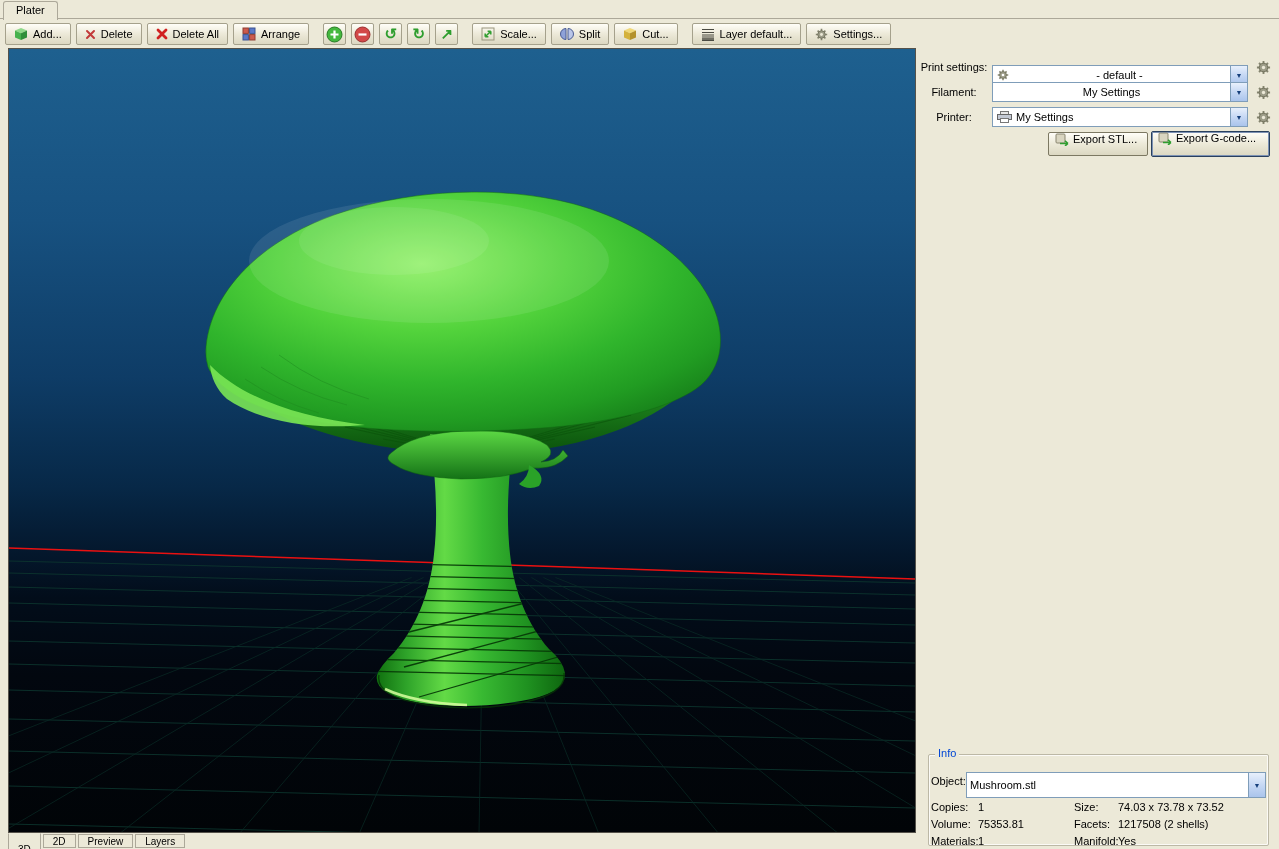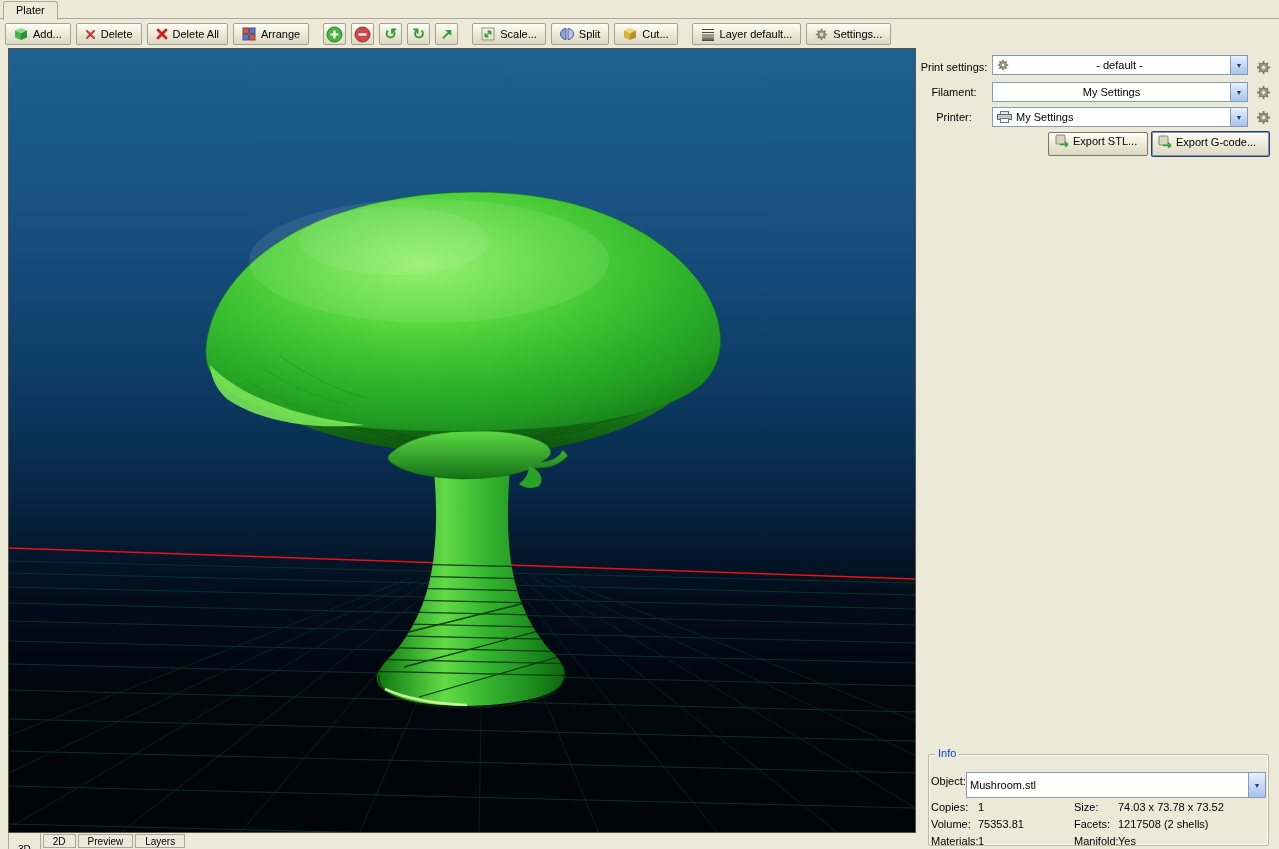--- a/index.html
+++ b/index.html
@@ -25,21 +25,21 @@
 
 
 .rp{position:absolute;left:918px;top:48px;width:361px;height:801px}
 .rp-label{position:absolute;left:0;width:72px;text-align:center}
 .combo{position:absolute;height:20px;background:#fff;border:1px solid #7f9db9;display:flex;align-items:center;padding-left:4px;font-size:11px}
 .combo .cicon{flex:0 0 auto;display:inline-flex;margin-right:4px;line-height:0}
 .combo .ctext{flex:1 1 auto;white-space:nowrap;overflow:hidden}
 .combo .ctext.center{text-align:center}
 .combo .carrow{flex:0 0 17px;align-self:stretch;margin-left:4px;background:linear-gradient(#e8f0fc,#c6d8f4 50%,#aac4ec);border-left:1px solid #7f9db9;display:flex;align-items:center;justify-content:center;font-size:7px;color:#17407c}
 .gearbtn{position:absolute;width:17px;height:17px;border:none;background:transparent;padding:0;display:flex;align-items:center;justify-content:center;cursor:default}
-.xbtn{position:absolute;height:24px;border:1px solid #7c7862;border-radius:2px;background:linear-gradient(#fffef8,#ece9d8 50%,#dcd8c2);display:inline-flex;align-items:flex-end;gap:4px;padding:8px 6px;font:11px "Liberation Sans",sans-serif;white-space:nowrap;cursor:default}
+.xbtn{position:absolute;height:24px;border:1px solid #7c7862;border-radius:2px;background:linear-gradient(#fffef8,#ece9d8 50%,#dcd8c2);display:inline-flex;align-items:flex-start;gap:4px;padding:0 6px;font:11px "Liberation Sans",sans-serif;white-space:nowrap;cursor:default}
 .xbtn.default{border:1px solid #29405e;box-shadow:inset 0 0 0 1px #7d92b4}
 
 .groupbox{position:absolute;border:1px solid #bcb8a6;border-radius:2px;box-shadow:inset 1px 1px 0 #fbfaf6, inset -1px -1px 0 #fbfaf6}
 .gb-title{position:absolute;top:-8px;left:6px;background:#ece9d8;padding:0 3px;color:#0046d5}
 .support-label{position:absolute;left:8px;top:16px;width:112px;line-height:13px}
 .checkbox{position:absolute;width:13px;height:13px;background:#fff;border:1px solid #6a88a8;display:flex;align-items:center;justify-content:center;cursor:default}
 .checkbox .chk{color:#1a8c1a;font-weight:bold;font-size:12px;line-height:10px}
 
 .obj-label{position:absolute;left:2px;top:20px}
 .info-grid{position:absolute;left:2px;top:46px;width:334px;display:grid;grid-template-columns:47px 96px 44px auto;row-gap:5px}
@@ -249,21 +249,21 @@
         </g>
         <ellipse cx="420" cy="212" rx="180" ry="62" fill="#ffffff" opacity="0.09"></ellipse>
         <ellipse cx="385" cy="192" rx="95" ry="34" fill="#ffffff" opacity="0.08"></ellipse>
       </g>
     </svg>
   </div>
 
   <div class="rp">
 
     <span class="rp-label" style="top:13px">Print settings:</span>
-    <div class="combo" style="top:7px;left:74px;width:256px">
+    <div class="combo" style="top:17px;left:74px;width:256px">
       <span class="cicon">
           <svg width="12" height="12" viewBox="0 0 16 16">
             <g stroke="#84846f" stroke-width="2" fill="none">
               <path d="M8 1v14M1 8h14M3.2 3.2l9.6 9.6M12.8 3.2L3.2 12.8"></path>
             </g>
             <circle cx="8" cy="8" r="4.6" fill="#9c9c88" stroke="#6d6d58"></circle>
             <circle cx="8" cy="8" r="1.8" fill="#fff"></circle>
           </svg>
         </span>
       <span class="ctext center">- default -</span>

